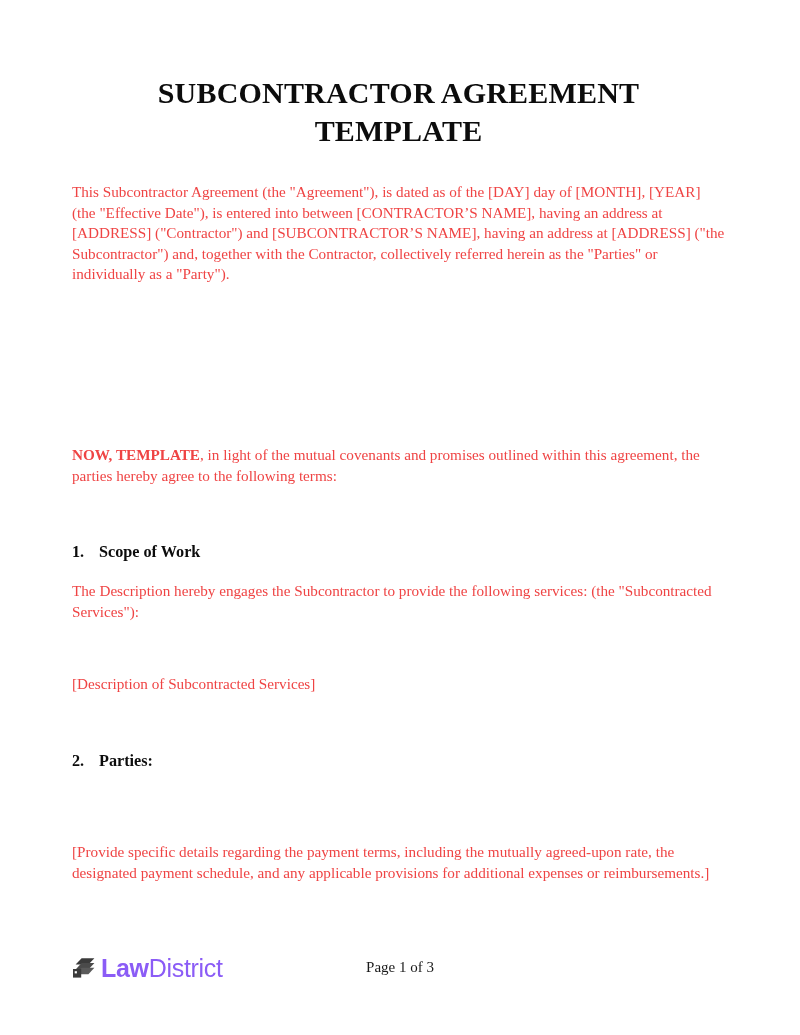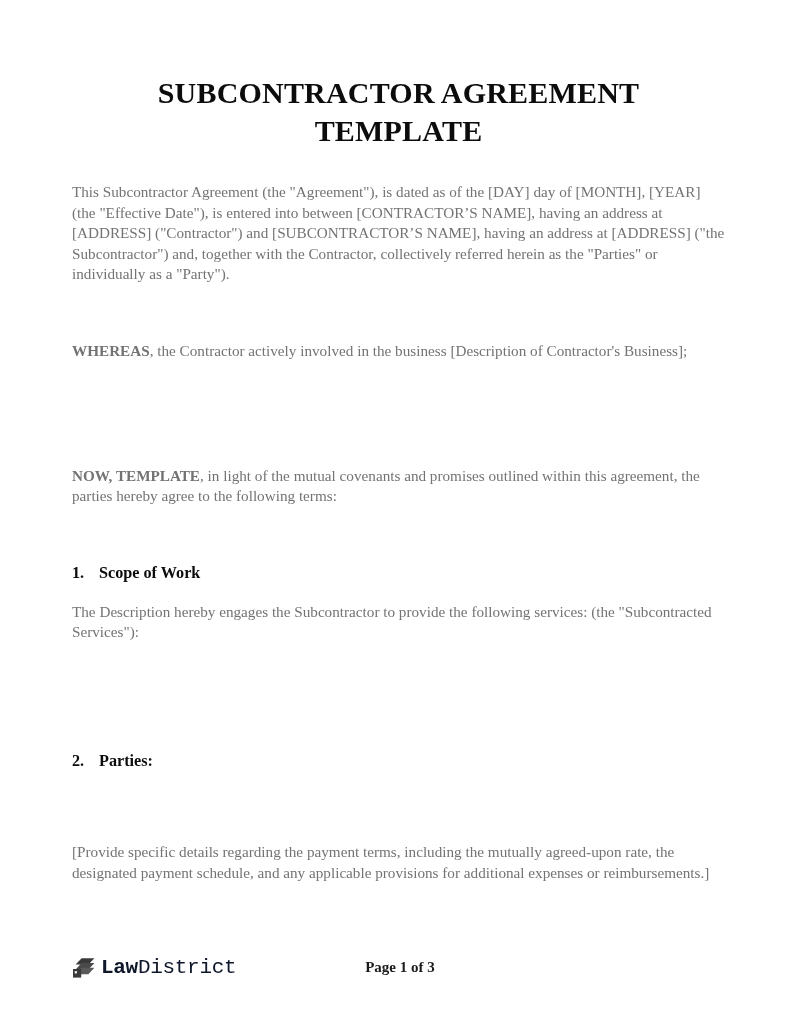--- a/index.html
+++ b/index.html
@@ -41,21 +41,21 @@
   .doc-title .title-line {
     display: block;
   }
 
   
   .para {
     margin: 0;
     font-size: 15.2px;
     line-height: 20.6px;
     text-align: left;
-    color: #737373;
+    color: #ef4444;
   }
   .para b, .lead {
     font-weight: bold;
   }
 
   .gap-intro   { height: 32px; }
   .gap-lg      { height: 56px; }
   .gap-md      { height: 52px; }
   .gap-head    { height: 18px; }
 
@@ -92,65 +92,61 @@
     align-items: center;
     height: 30px;
   }
   .logo-mark {
     width: 24px;
     height: 22px;
     margin-right: 5px;
     display: block;
   }
   .logo-text {
-    font-family: Liberation Mono, monospace;
-    font-size: 21px;
+    font-family: Liberation Sans, sans-serif;
+    font-size: 25px;
     line-height: 22px;
-    color: #0f172a;
+    color: #8b5cf6;
     letter-spacing: -0.3px;
     white-space: nowrap;
   }
   .logo-text .logo-law {
     font-weight: bold;
   }
   .logo-text .logo-district {
     font-weight: normal;
   }
   .page-number {
     position: absolute;
     left: 0;
     width: 656px;
     top: 4px;
     text-align: center;
     font-size: 15px;
     line-height: 20px;
     color: #1a1a1a;
-    font-weight: bold;
   }
 </style>
 </head>
 <body>
 
 <div class="page">
   <div class="content">
 
     <h1 class="doc-title">
       <span class="title-line">SUBCONTRACTOR AGREEMENT</span>
       <span class="title-line">TEMPLATE</span>
     </h1>
 
     <div class="gap-intro"></div>
 
     <p class="para">This Subcontractor Agreement (the "Agreement"), is dated as of the [DAY] day of [MONTH], [YEAR] (the "Effective Date"), is entered into between [CONTRACTOR’S NAME], having an address at [ADDRESS] ("Contractor") and [SUBCONTRACTOR’S NAME], having an address at [ADDRESS] ("the Subcontractor") and, together with the Contractor, collectively referred herein as the "Parties" or individually as a "Party").</p>
 
     <div class="gap-lg"></div>
 
-    <p class="para">
-      <b class="lead">WHEREAS</b><span>, the Contractor actively involved in the business [Description of Contractor's Business];</span>
-    </p>
 
     <div class="gap-md"></div>
 
 
     <div class="gap-md"></div>
 
     <p class="para">
       <b class="lead">NOW, TEMPLATE</b><span>, in light of the mutual covenants and promises outlined within this agreement, the parties hereby agree to the following terms:</span>
     </p>
 
@@ -160,20 +156,21 @@
       <span class="sec-num">1.</span>
       <span class="sec-label">Scope of Work</span>
     </div>
 
     <div class="gap-head"></div>
 
     <p class="para">The Description hereby engages the Subcontractor to provide the following services: (the "Subcontracted Services"):</p>
 
     <div class="gap-md"></div>
 
+    <p class="para">[Description of Subcontracted Services]</p>
 
     <div class="gap-lg"></div>
 
     <div class="section-heading">
       <span class="sec-num">2.</span>
       <span class="sec-label">Parties:</span>
     </div>
 
     <div class="gap-head"></div>
 

